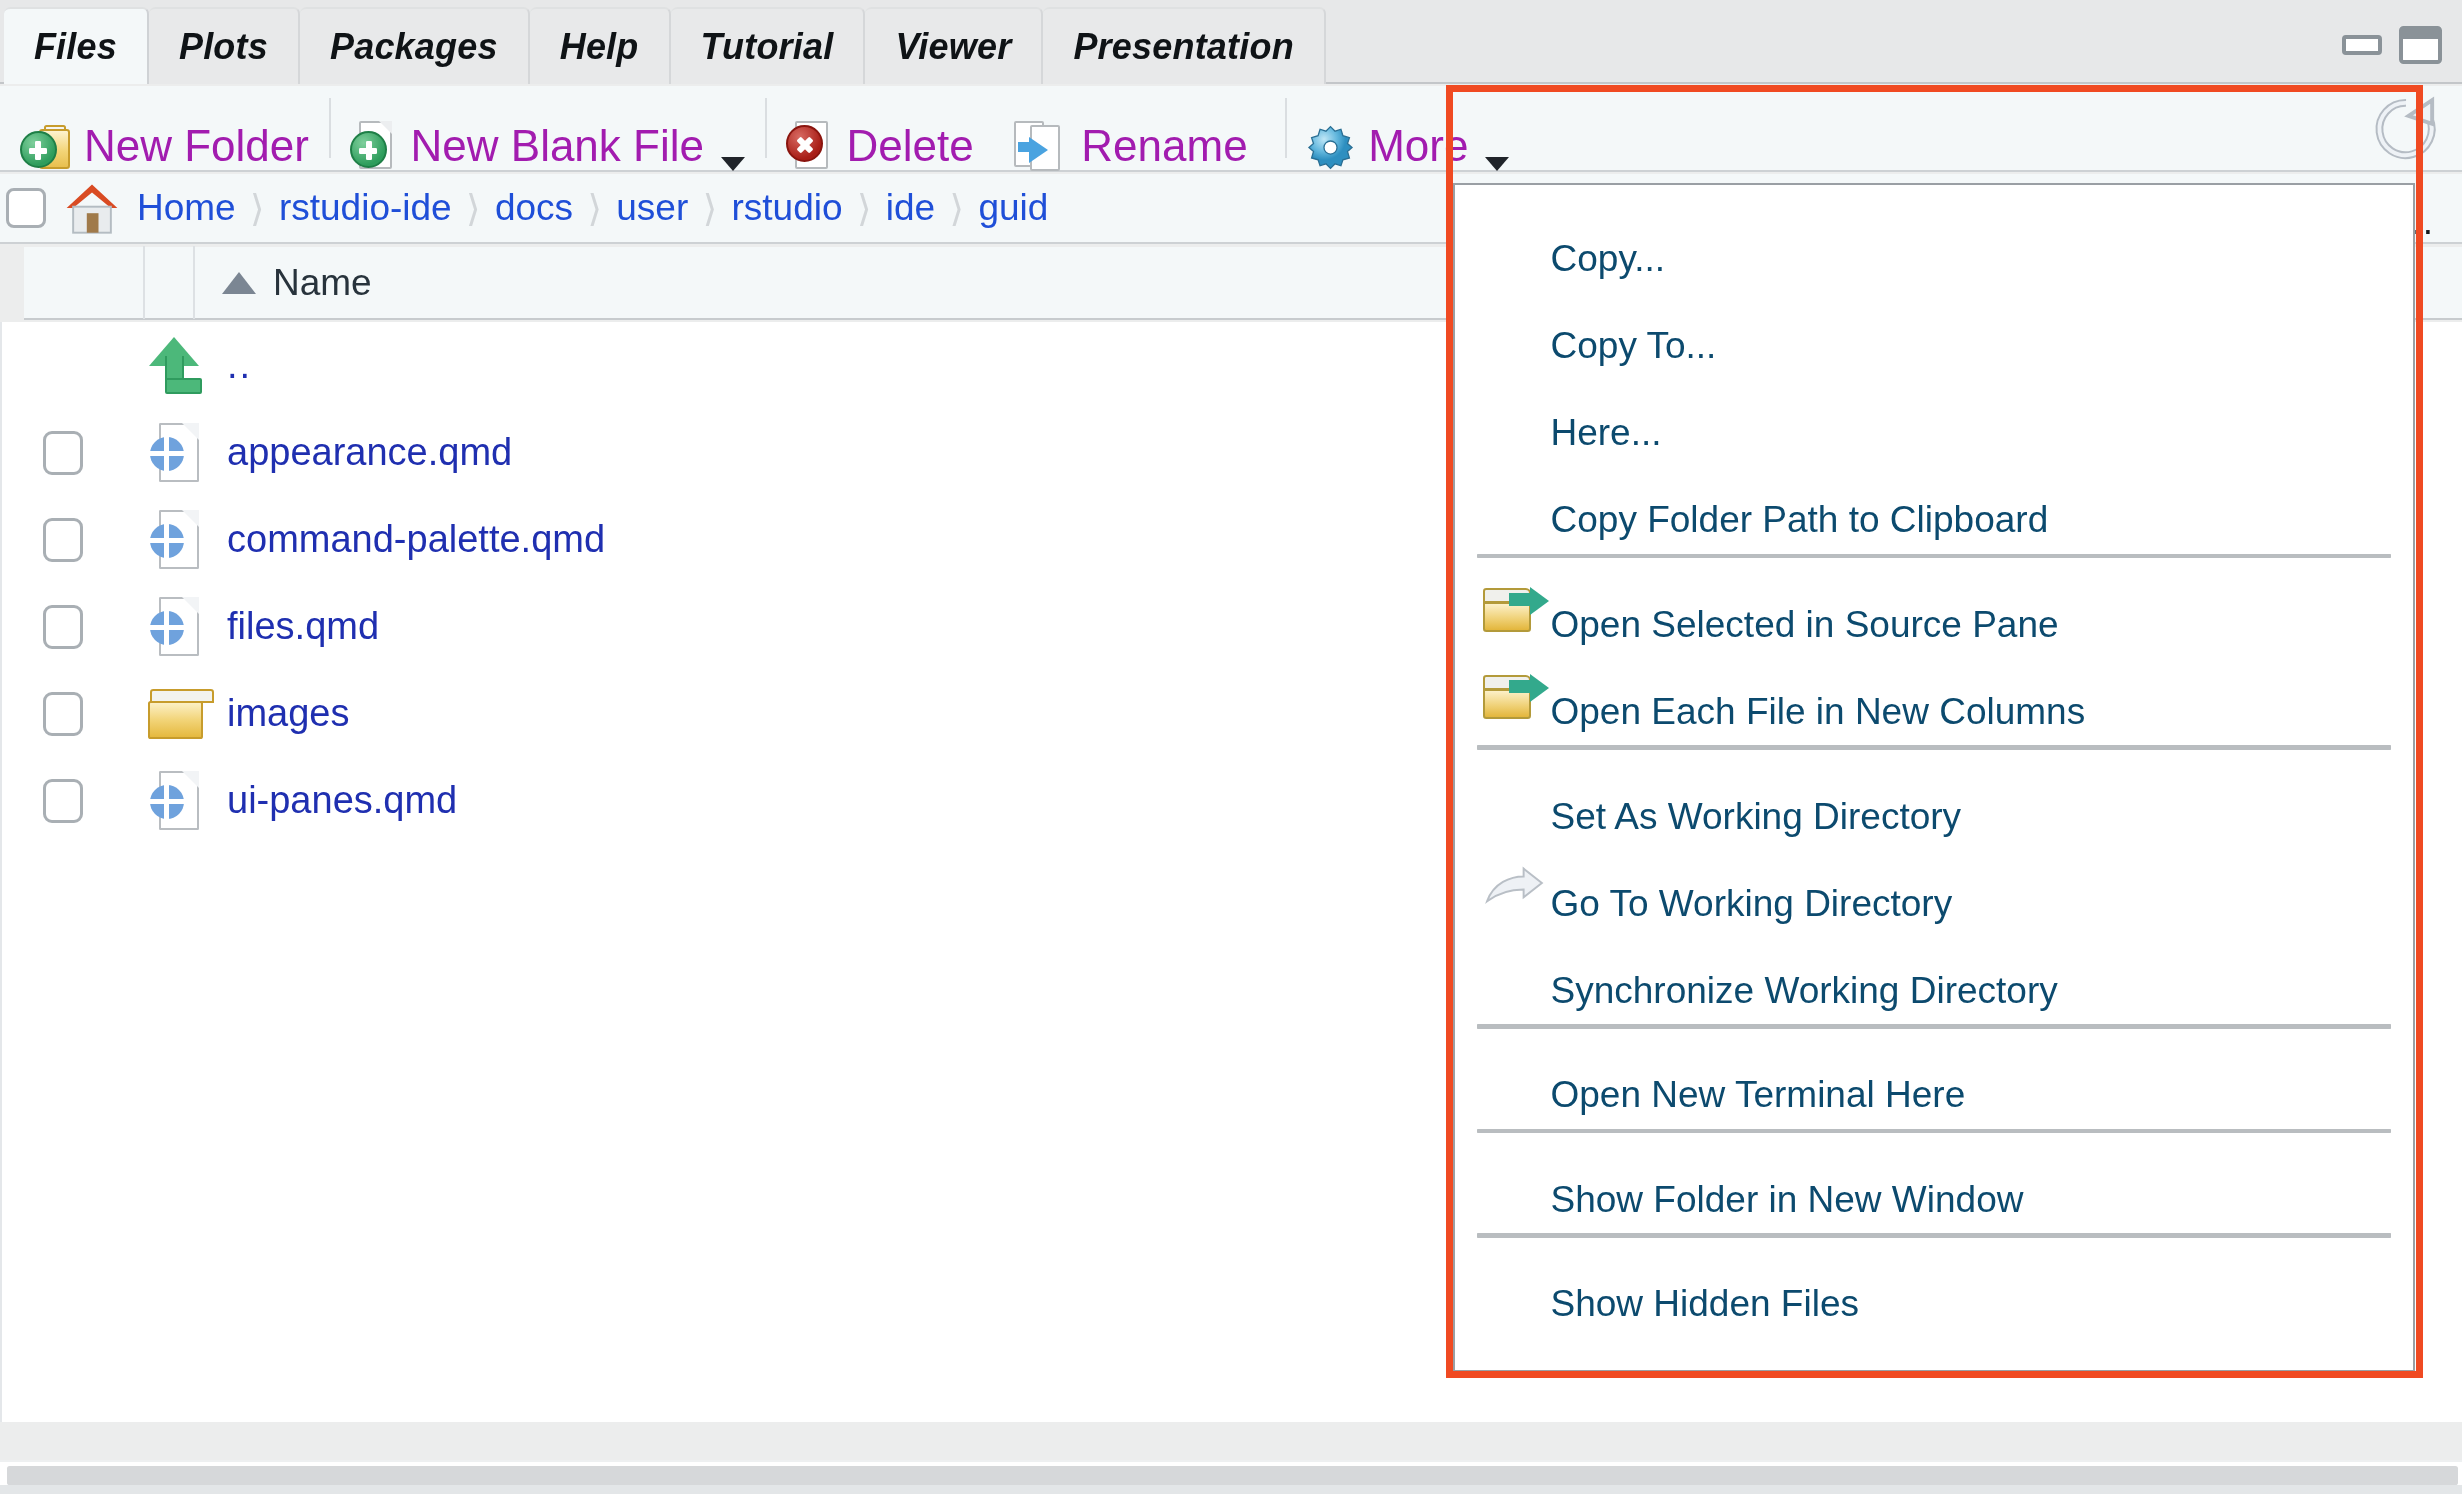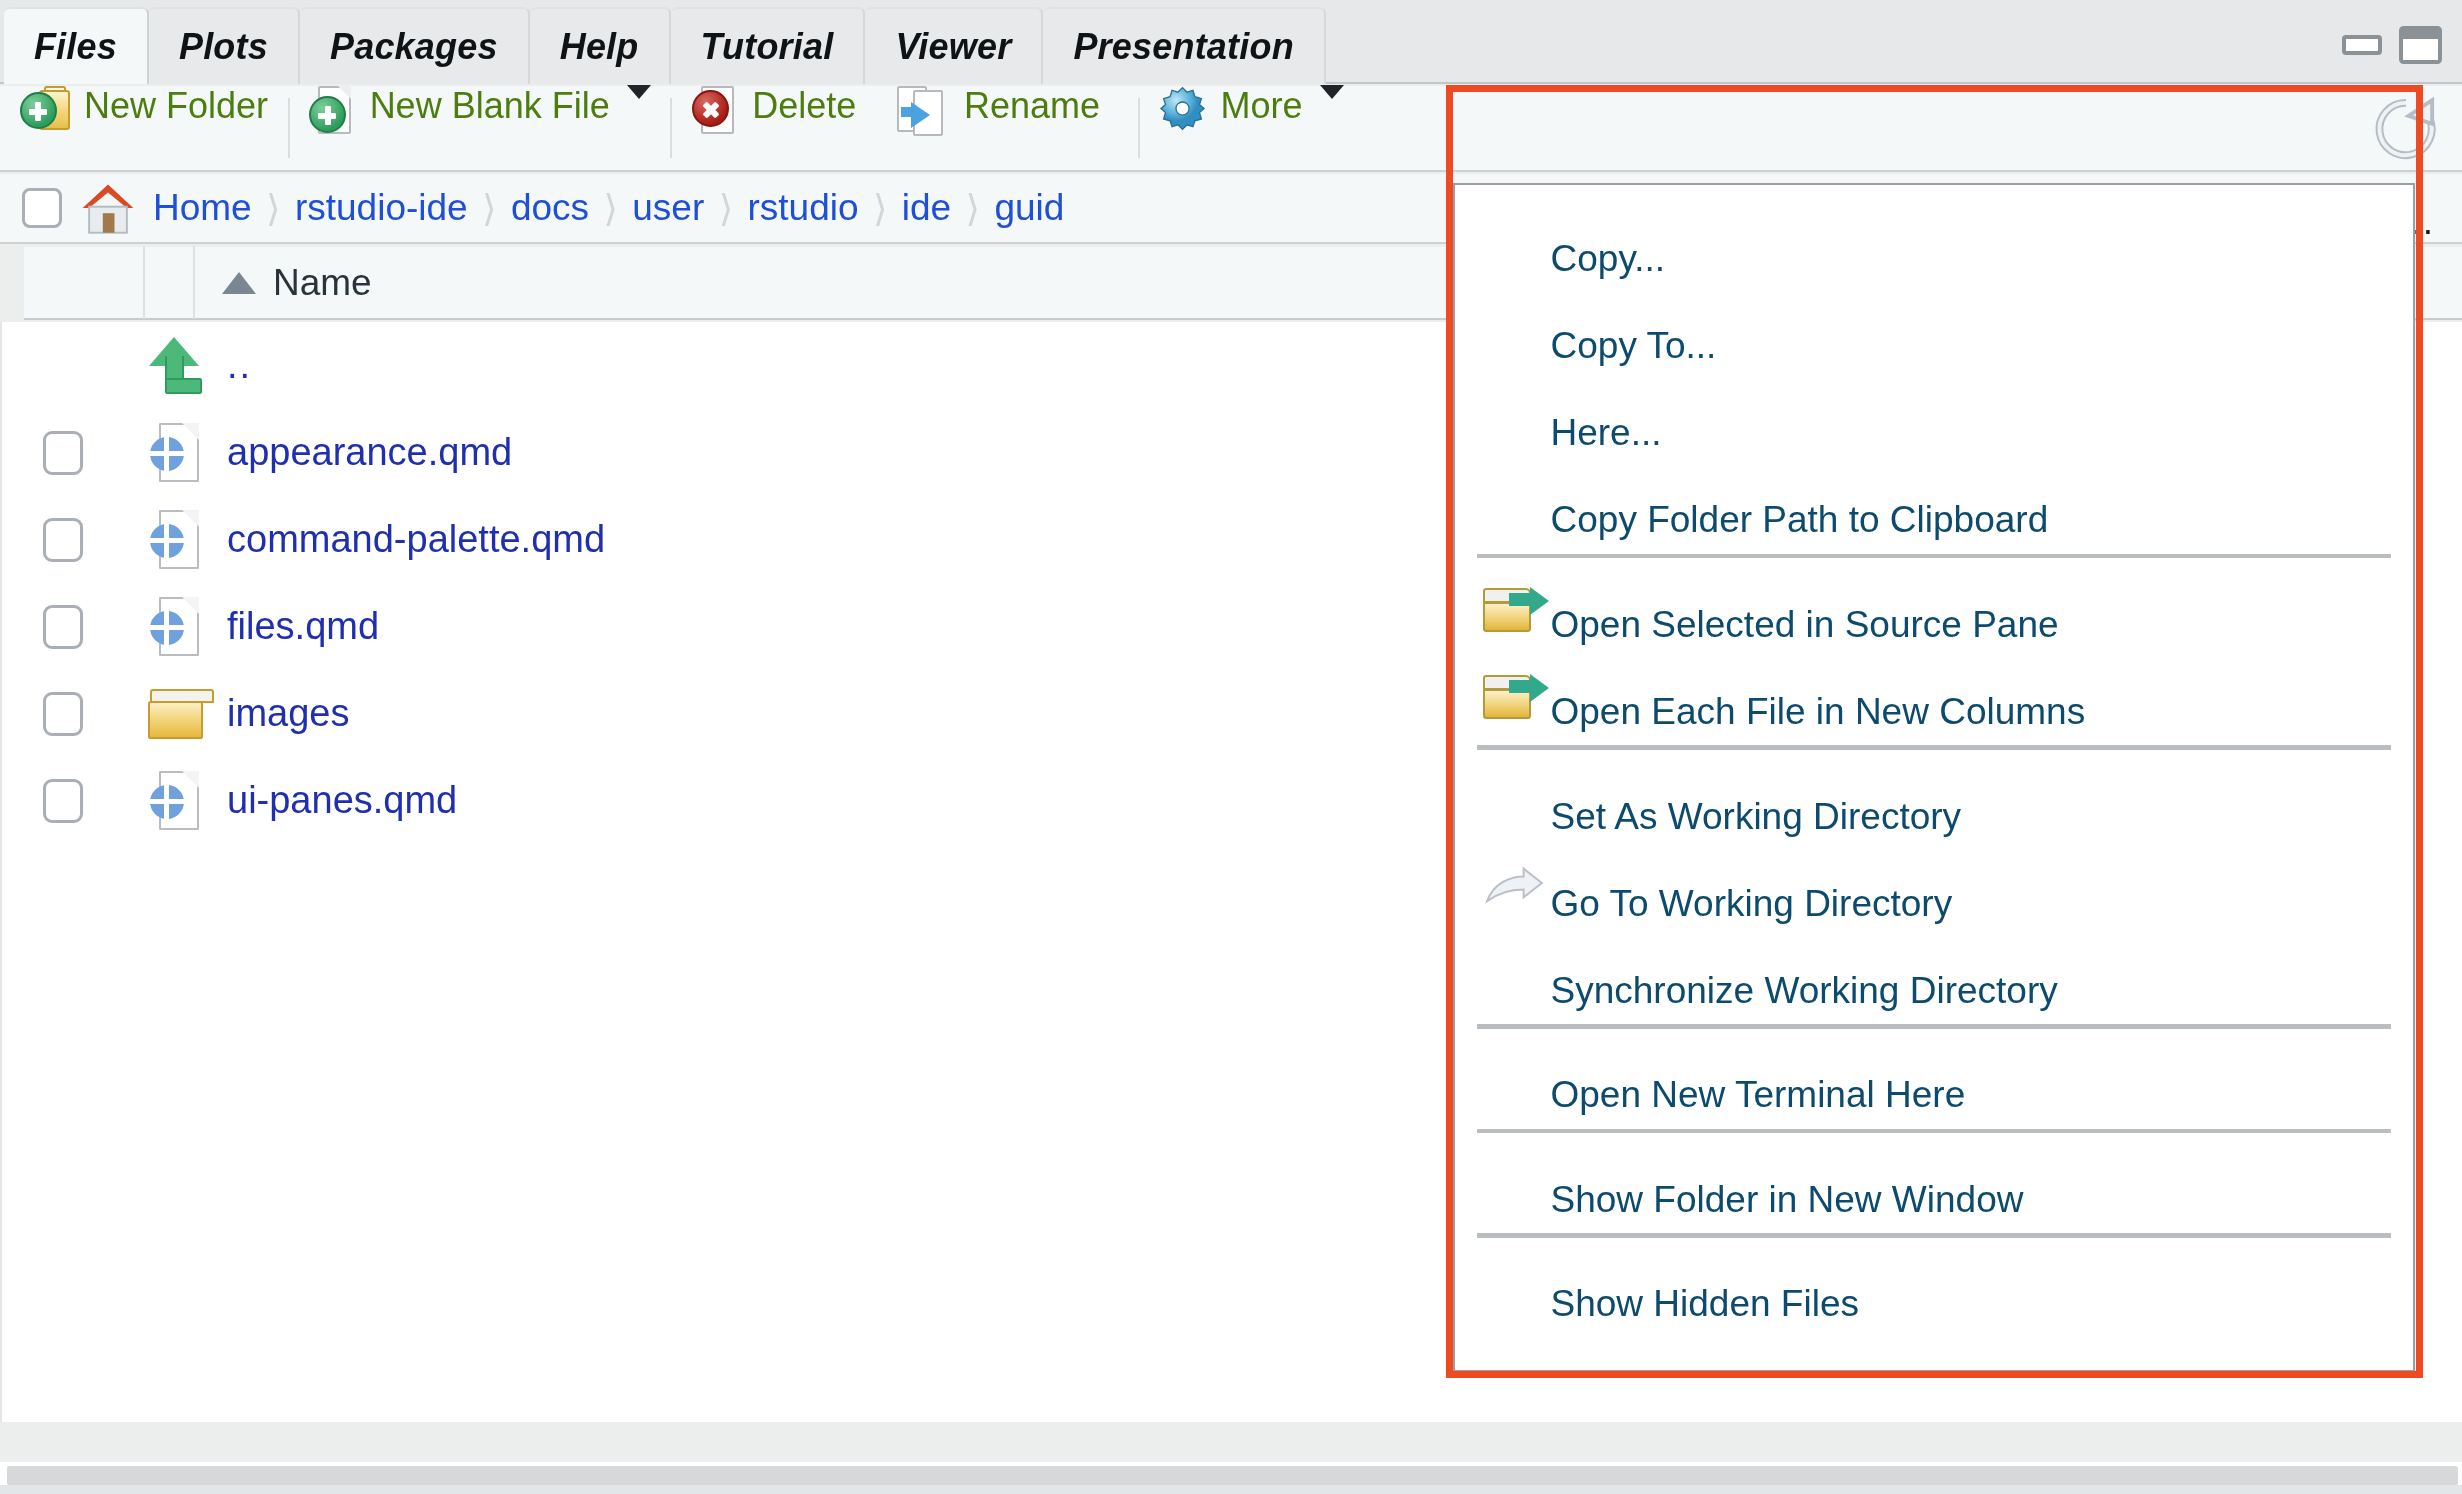--- a/index.html
+++ b/index.html
@@ -62,25 +62,25 @@
 
   
   .toolbar {
     position: absolute; left: 0; top: 86px;
     width: 2462px; height: 86px;
     background: #f4f8f9;
     border-bottom: 2px solid #cdd1d4;
     display: flex; align-items: center;
   }
   .tbtn {
-    display: flex; align-items: flex-start;
+    display: flex; align-items: flex-end;
     height: 86px;
     padding: 0 19.6px;
-    font-size: 36px;
-    color: #4d7c0f;
+    font-size: 44px;
+    color: #a21caf;
     white-space: nowrap;
   }
   .tbsep { width: 2px; height: 60px; background: #dadee1; }
   .caret-dn {
     width: 0; height: 0; margin-left: 17px;
     border-left: 12.4px solid transparent;
     border-right: 12.4px solid transparent;
     border-top: 14.4px solid #20242a;
   }
 
@@ -164,21 +164,21 @@
     width: 68px; height: 68px;
   }
 
   
   .crumbbar {
     position: absolute; left: 0; top: 174px;
     width: 2462px; height: 70px;
     background: #f4f8f9;
     border-bottom: 2px solid #cdd1d4;
     display: flex; align-items: center;
-    padding-left: 22px;
+    padding-left: 6px;
   }
   .cb {
     width: 40px; height: 40px;
     border: 3.3px solid #a9afb4; border-radius: 7.8px;
     background: #ffffff; flex: 0 0 auto;
   }
   .home-ic { width: 56px; height: 52px; margin-left: 18px; position: relative; flex:0 0 auto;}
   .crumbs { display:flex; align-items:center; margin-left: 17px; }
   .crumb {
     font-size: 37px; color: #1f4fd8; white-space: nowrap;

